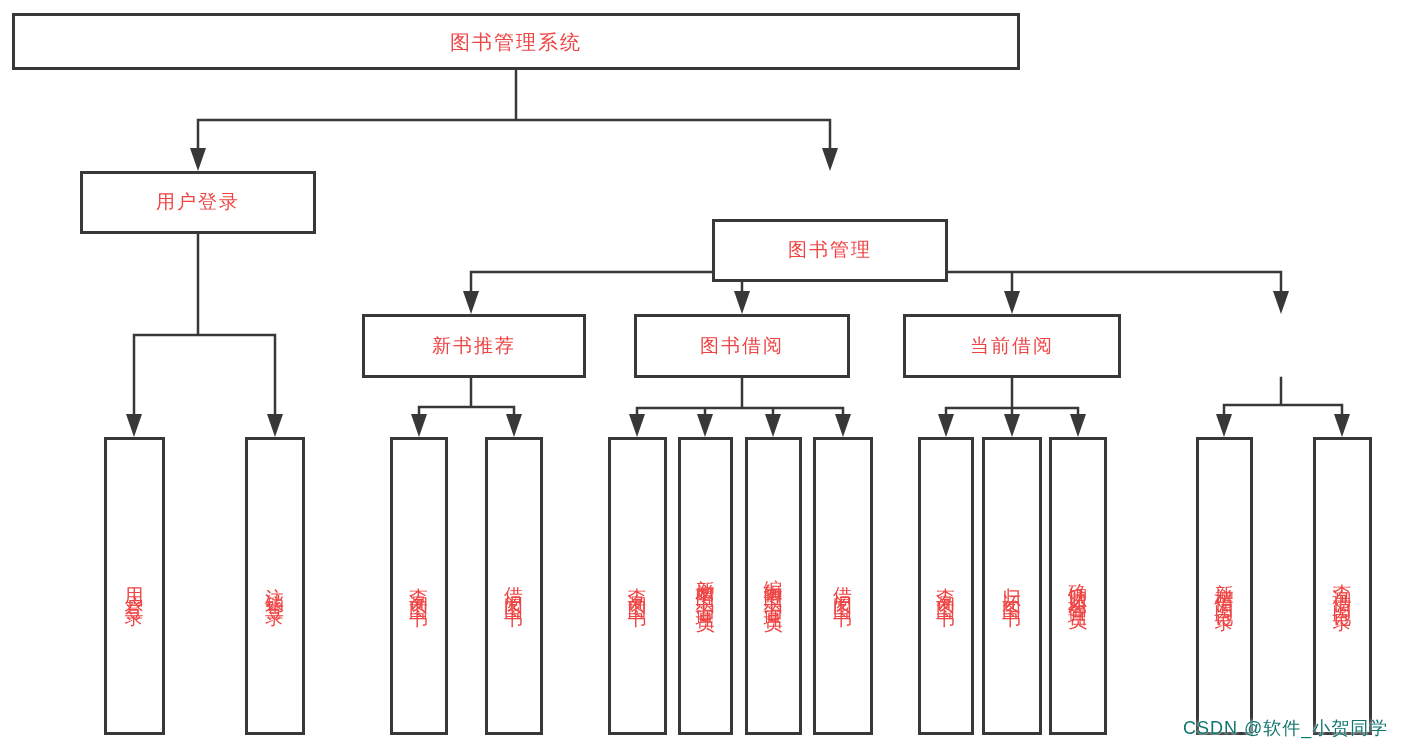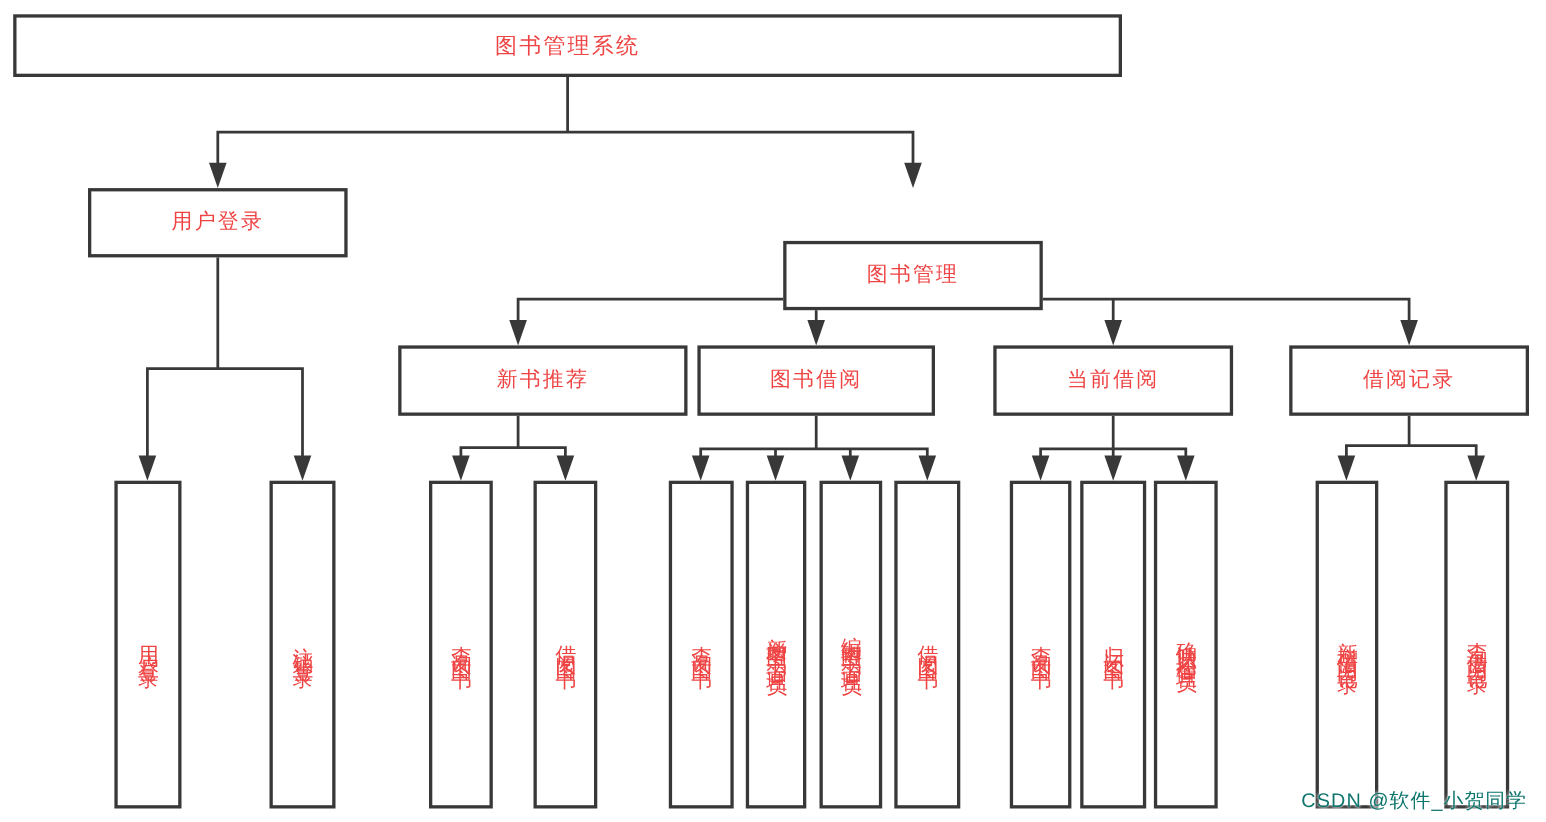--- a/index.html
+++ b/index.html
@@ -88,24 +88,23 @@
       <polygon points="1216,414 1232,414 1224,437"></polygon>
       <polygon points="1334,414 1350,414 1342,437"></polygon>
     </g>
   </svg>
 
   <div class="box hbox" style="left:12px; top:13px; width:1008px; height:57px; font-size:20px;">图书管理系统</div>
 
   <div class="box hbox" style="left:80px; top:171px; width:236px; height:63px;">用户登录</div>
   <div class="box hbox" style="left:712px; top:171px; width:236px; height:63px;margin-top:48px;">图书管理</div>
 
-  <div class="box hbox" style="left:362px; top:314px; width:263px; height:64px;">新书推荐</div>
+  <div class="box hbox" style="left:362px; top:314px; width:224px; height:64px;">新书推荐</div>
   <div class="box hbox" style="left:634px; top:314px; width:216px; height:64px;">图书借阅</div>
   <div class="box hbox" style="left:903px; top:314px; width:218px; height:64px;">当前借阅</div>
-  <div class="box hbox" style="left:1172px; top:314px; width:218px; height:64px;">借阅记录</div>
 
   <div class="box vbox" style="left:104px; top:437px; width:61px; height:298px;">用户登录</div>
   <div class="box vbox" style="left:245px; top:437px; width:60px; height:298px;">注销登录</div>
 
   <div class="box vbox" style="left:390px; top:437px; width:58px; height:298px;">查询图书</div>
   <div class="box vbox" style="left:485px; top:437px; width:58px; height:298px;">借阅图书</div>
 
   <div class="box vbox" style="left:608px; top:437px; width:59px; height:298px;">查询图书</div>
   <div class="box vbox" style="left:678px; top:437px; width:55px; height:298px; letter-spacing:5px;">新增图书（管理员）</div>
   <div class="box vbox" style="left:745px; top:437px; width:57px; height:298px; letter-spacing:5px;">编辑图书（管理员）</div>

